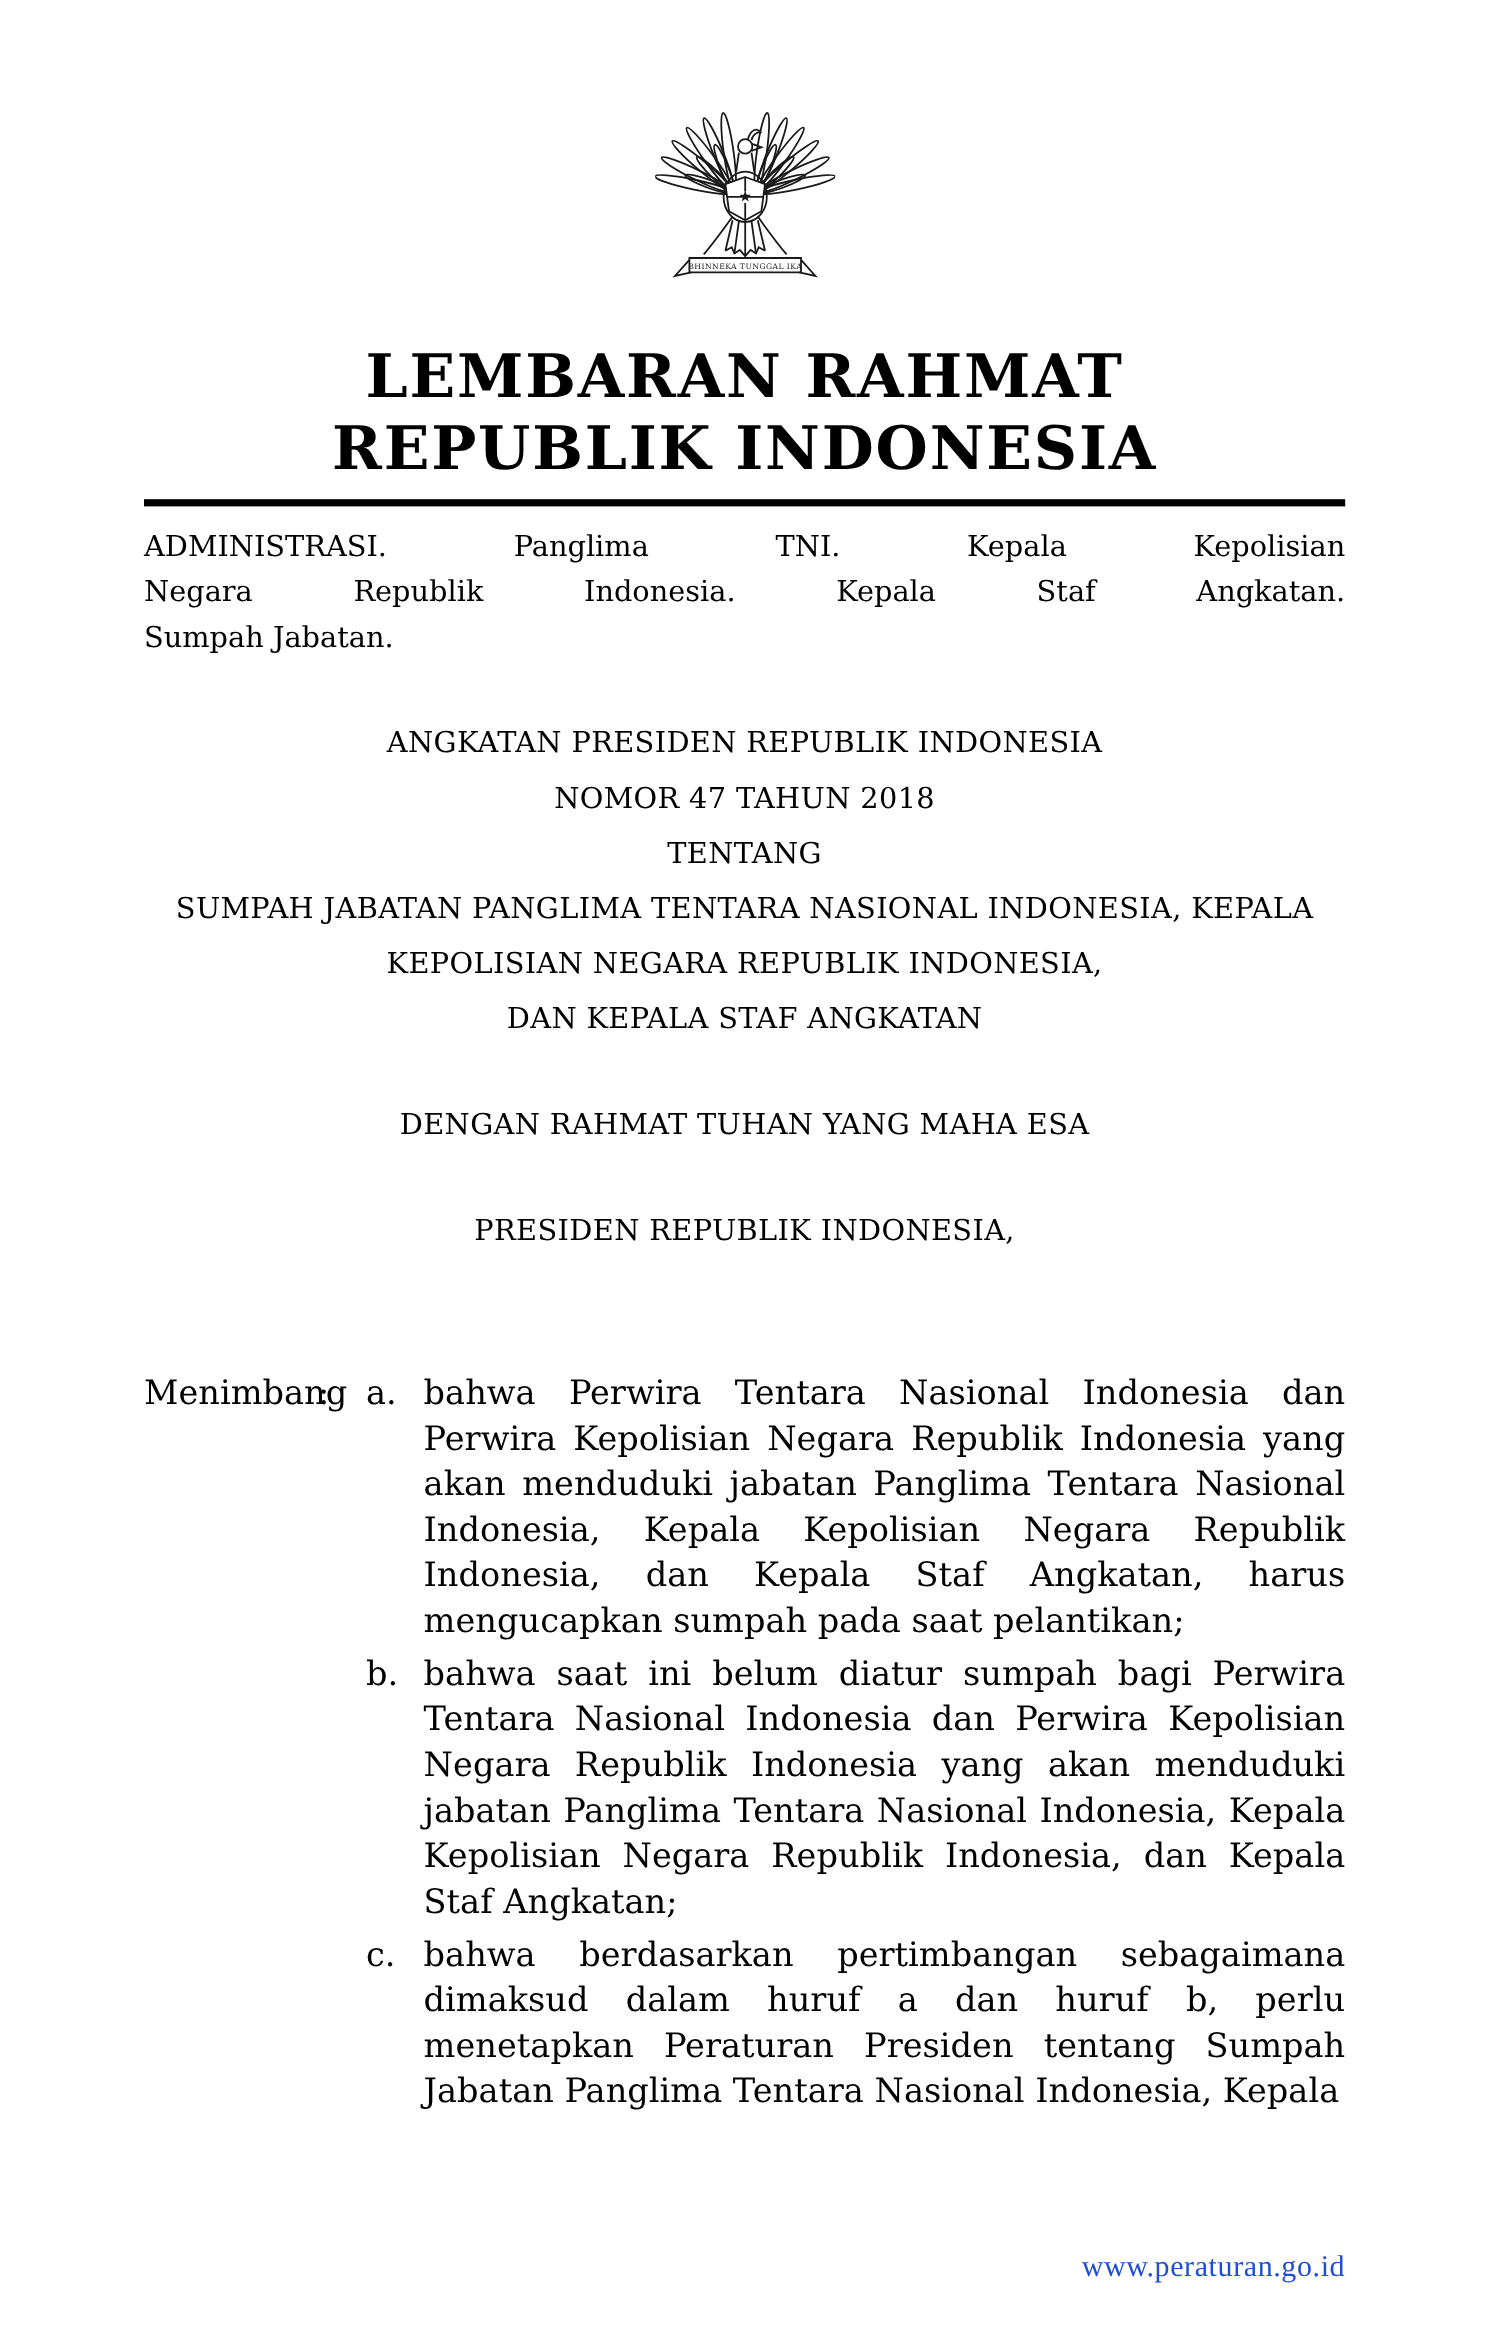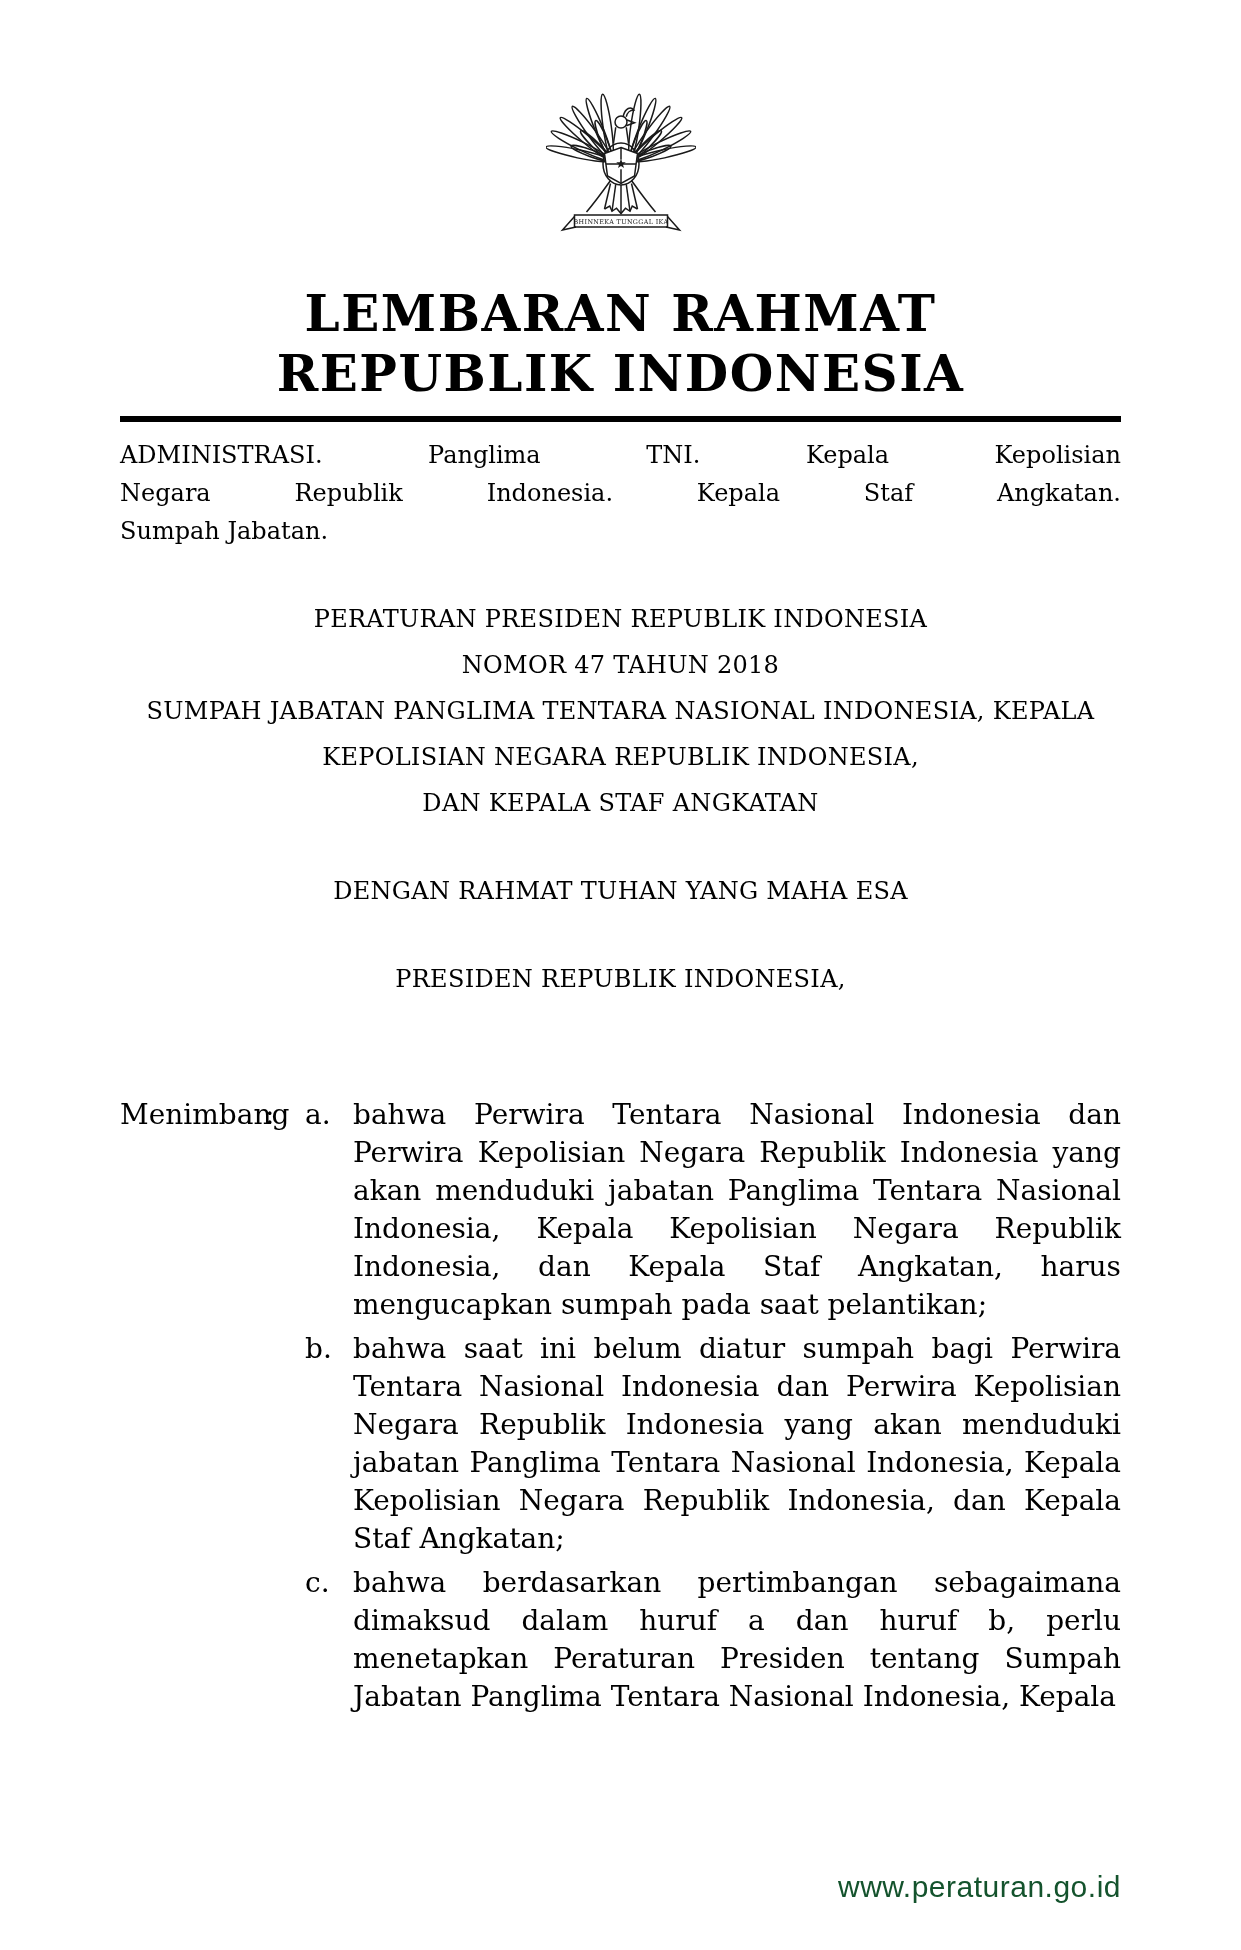--- a/index.html
+++ b/index.html
@@ -43,23 +43,23 @@
   .cons-sep{width:40px;}
   .cons-items{flex:1;}
   .cons-item{display:flex;margin-bottom:6px;}
   .cons-item:last-child{margin-bottom:0;}
   .cons-marker{width:48px;}
   .cons-text{flex:1;text-align:justify;}
 
   .footer{
     position:absolute;
     right:120px;bottom:46px;
-    font-family:Liberation Sans, sans-serif;
-    font-size:30px;
-    color:#14532d;
+    font-family:Liberation Serif, serif;
+    font-size:25px;
+    color:#1d4ed8;
     letter-spacing:.5px;
   }
 </style>
 </head>
 <body>
 
 <div class="page">
   <div class="content">
 
     <div class="emblem-wrap">
@@ -127,22 +127,23 @@
 
     <div class="meta">
       <div class="meta-subject">
         <div class="jline">ADMINISTRASI. Panglima TNI. Kepala Kepolisian</div>
         <div class="jline">Negara Republik Indonesia. Kepala Staf Angkatan.</div>
         <div>Sumpah Jabatan.</div>
       </div>
     </div>
 
     <div class="title-block">
-      <div class="tline">PERATURAN PRESIDEN REPUBLIK INDONESIA</div>
+      <div class="tline">ANGKATAN PRESIDEN REPUBLIK INDONESIA</div>
       <div class="tline">NOMOR 47 TAHUN 2018</div>
+      <div class="tline">TENTANG</div>
       <div class="tline">SUMPAH JABATAN PANGLIMA TENTARA NASIONAL INDONESIA, KEPALA</div>
       <div class="tline">KEPOLISIAN NEGARA REPUBLIK INDONESIA,</div>
       <div class="tline">DAN KEPALA STAF ANGKATAN</div>
       <div class="invocation">DENGAN RAHMAT TUHAN YANG MAHA ESA</div>
       <div class="authority">PRESIDEN REPUBLIK INDONESIA,</div>
     </div>
 
     <div class="considerations">
       <div class="cons-label">Menimbang</div>
       <div class="cons-sep">:</div>

